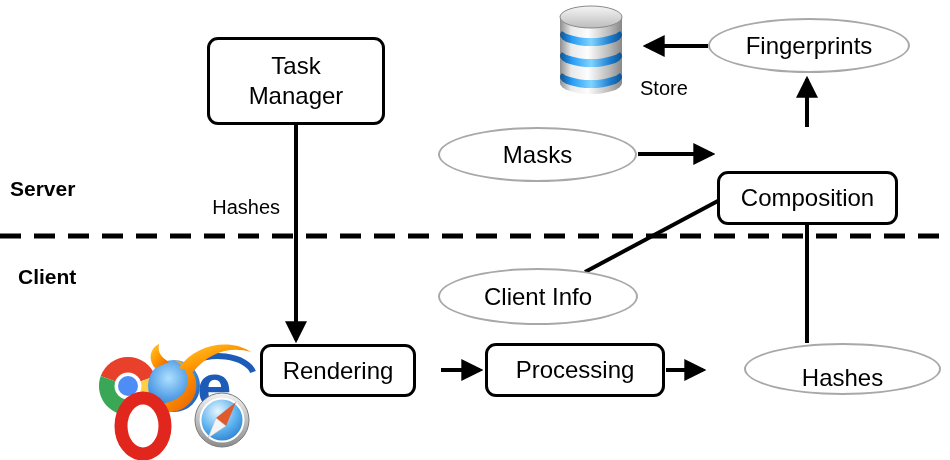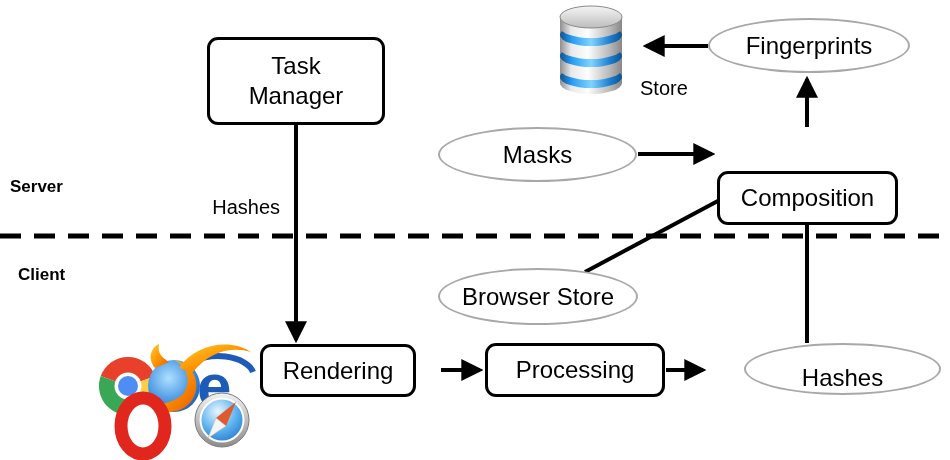--- a/index.html
+++ b/index.html
@@ -9,21 +9,21 @@
   }
   svg.overlay { position:absolute; left:0; top:0; }
   .node {
     position:absolute; display:flex; align-items:center; justify-content:center;
     text-align:center; background:#ffffff; font-size:24px; line-height:1.25;
     box-sizing:border-box; white-space:nowrap;
   }
   .rect    { border:3px solid #000; border-radius:11px; }
   .ellipse { border:2px solid #a8a8a8; border-radius:50%; }
   .wrap2 { white-space:normal; width:116px; }
-  .zone-label { position:absolute; font-weight:bold; font-size:17px; }
+  .zone-label { position:absolute; font-weight:bold; font-size:21px; }
   .edge-label { position:absolute; font-size:20px; }
   .icon-box { position:absolute; }
 </style>
 </head>
 <body>
 
 <div class="canvas">
 
   <svg class="overlay" width="950" height="460" viewBox="0 0 950 460">
     <defs>
@@ -60,21 +60,21 @@
 
   <div class="node rect" style="left:717px; top:127px; width:181px; height:54px;margin-top:44px;">
     <span>Composition</span>
   </div>
 
   <div class="node ellipse" style="left:708px; top:18px; width:202px; height:55px;">
     <span>Fingerprints</span>
   </div>
 
   <div class="node ellipse" style="left:438px; top:268px; width:200px; height:57px;">
-    <span>Browser Store</span>
+    <span>Client Info</span>
   </div>
 
   <div class="node rect" style="left:260px; top:344px; width:156px; height:53px;">
     <span>Rendering</span>
   </div>
 
   <div class="node rect" style="left:485px; top:343px; width:180px; height:54px;">
     <span>Processing</span>
   </div>
 

